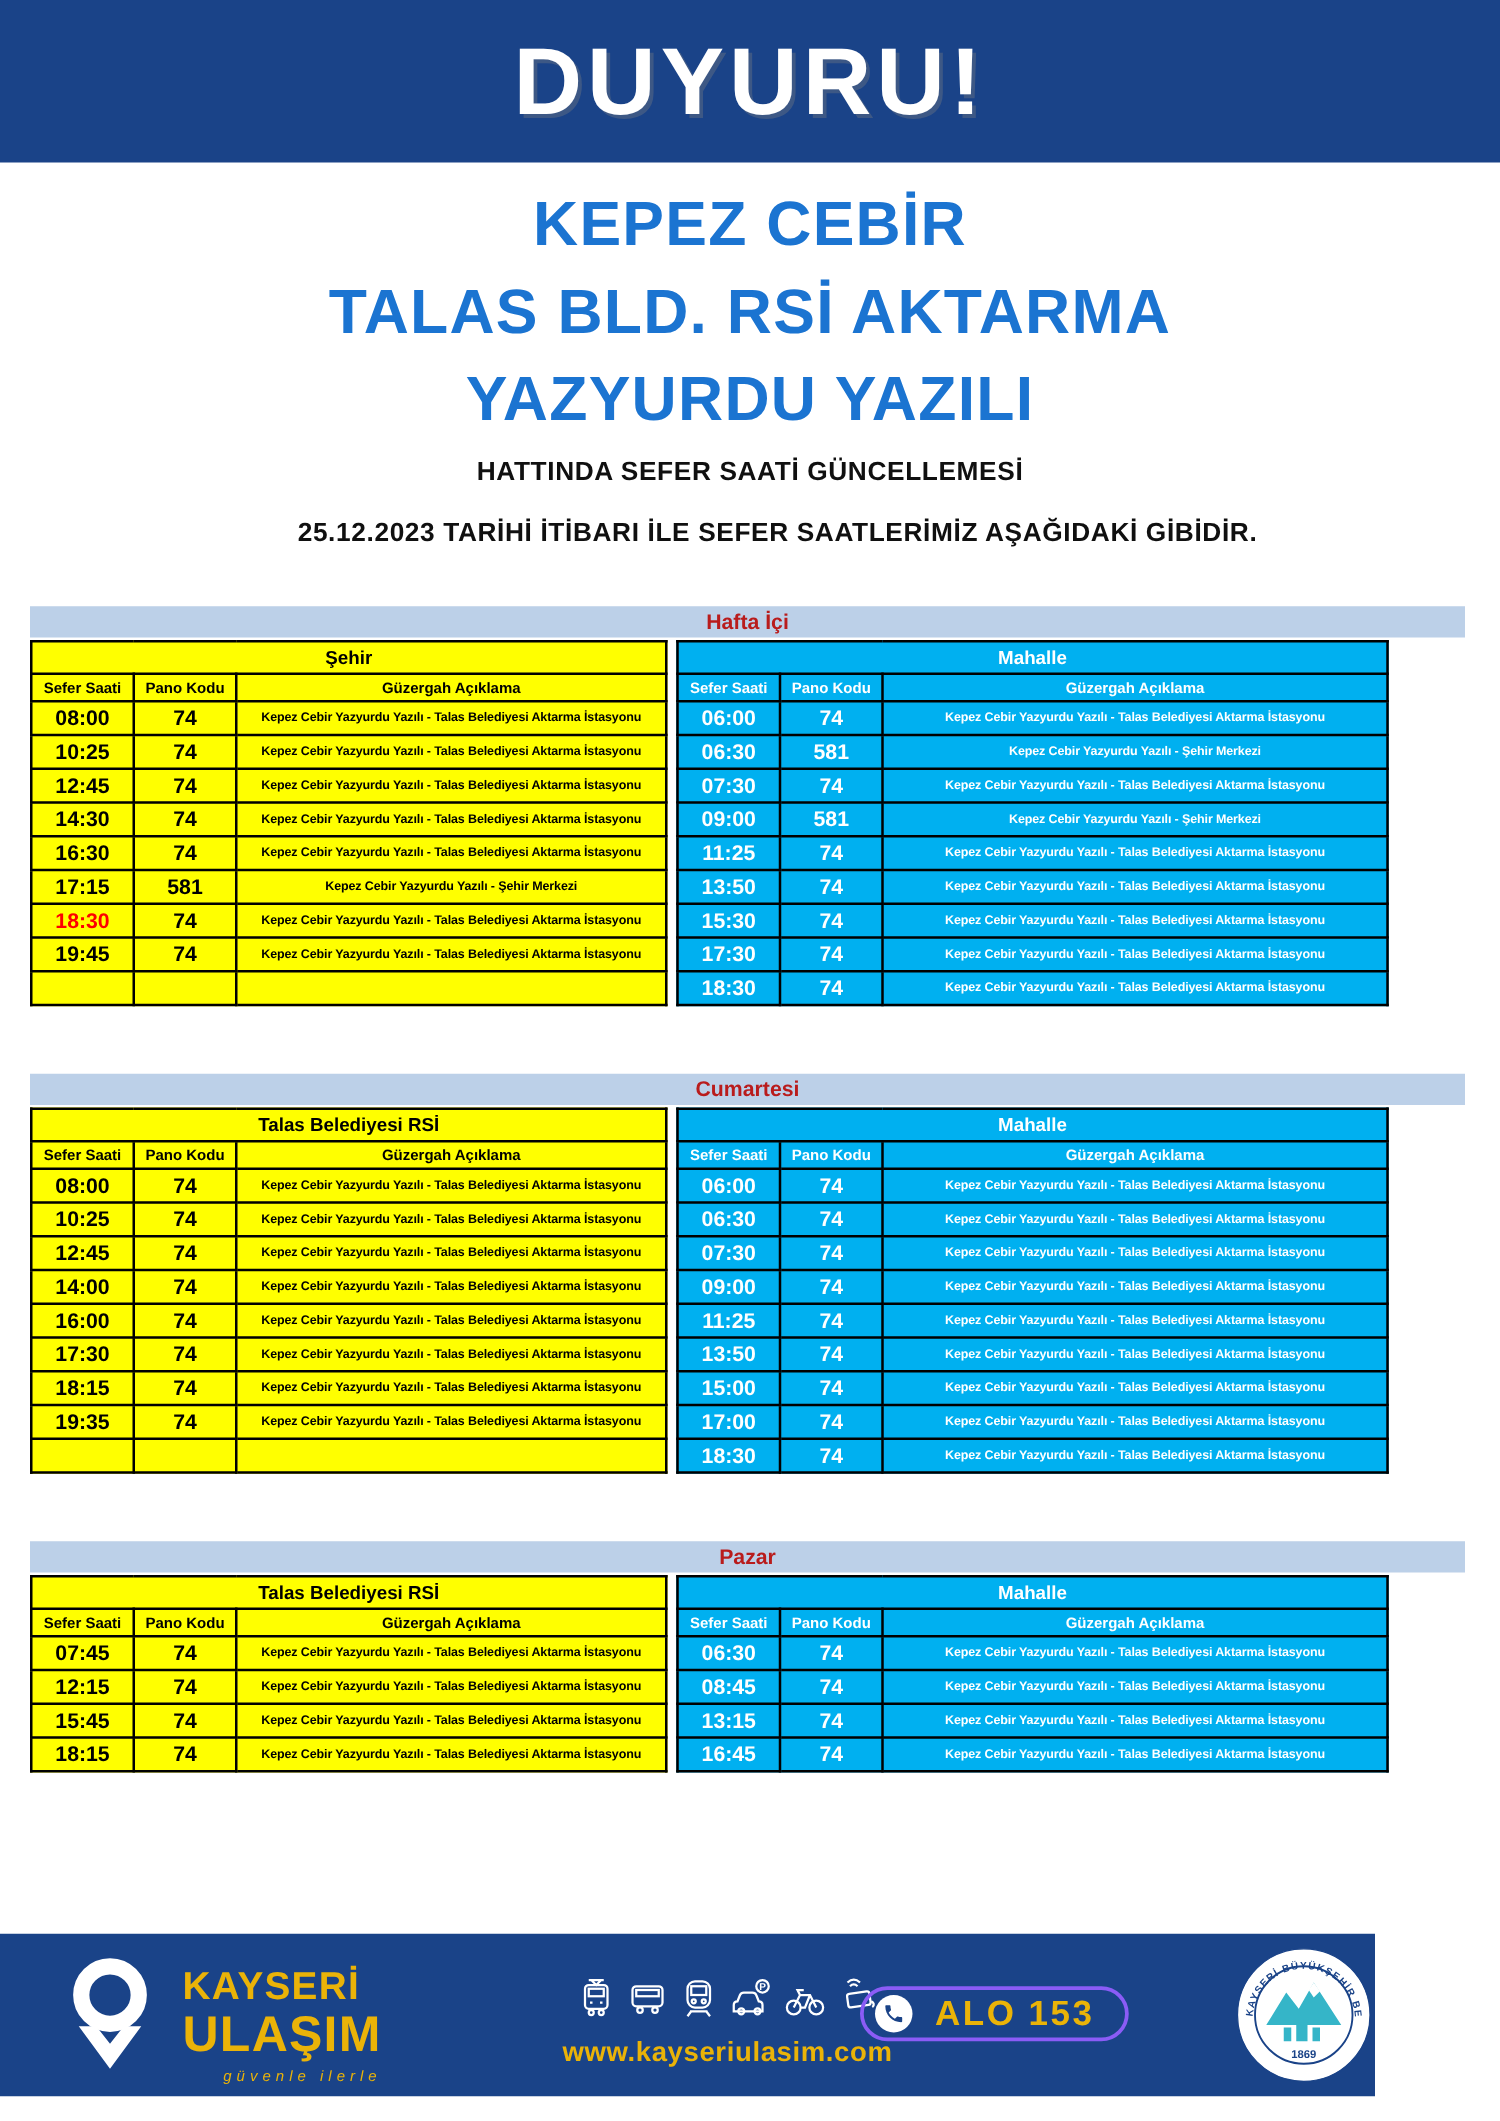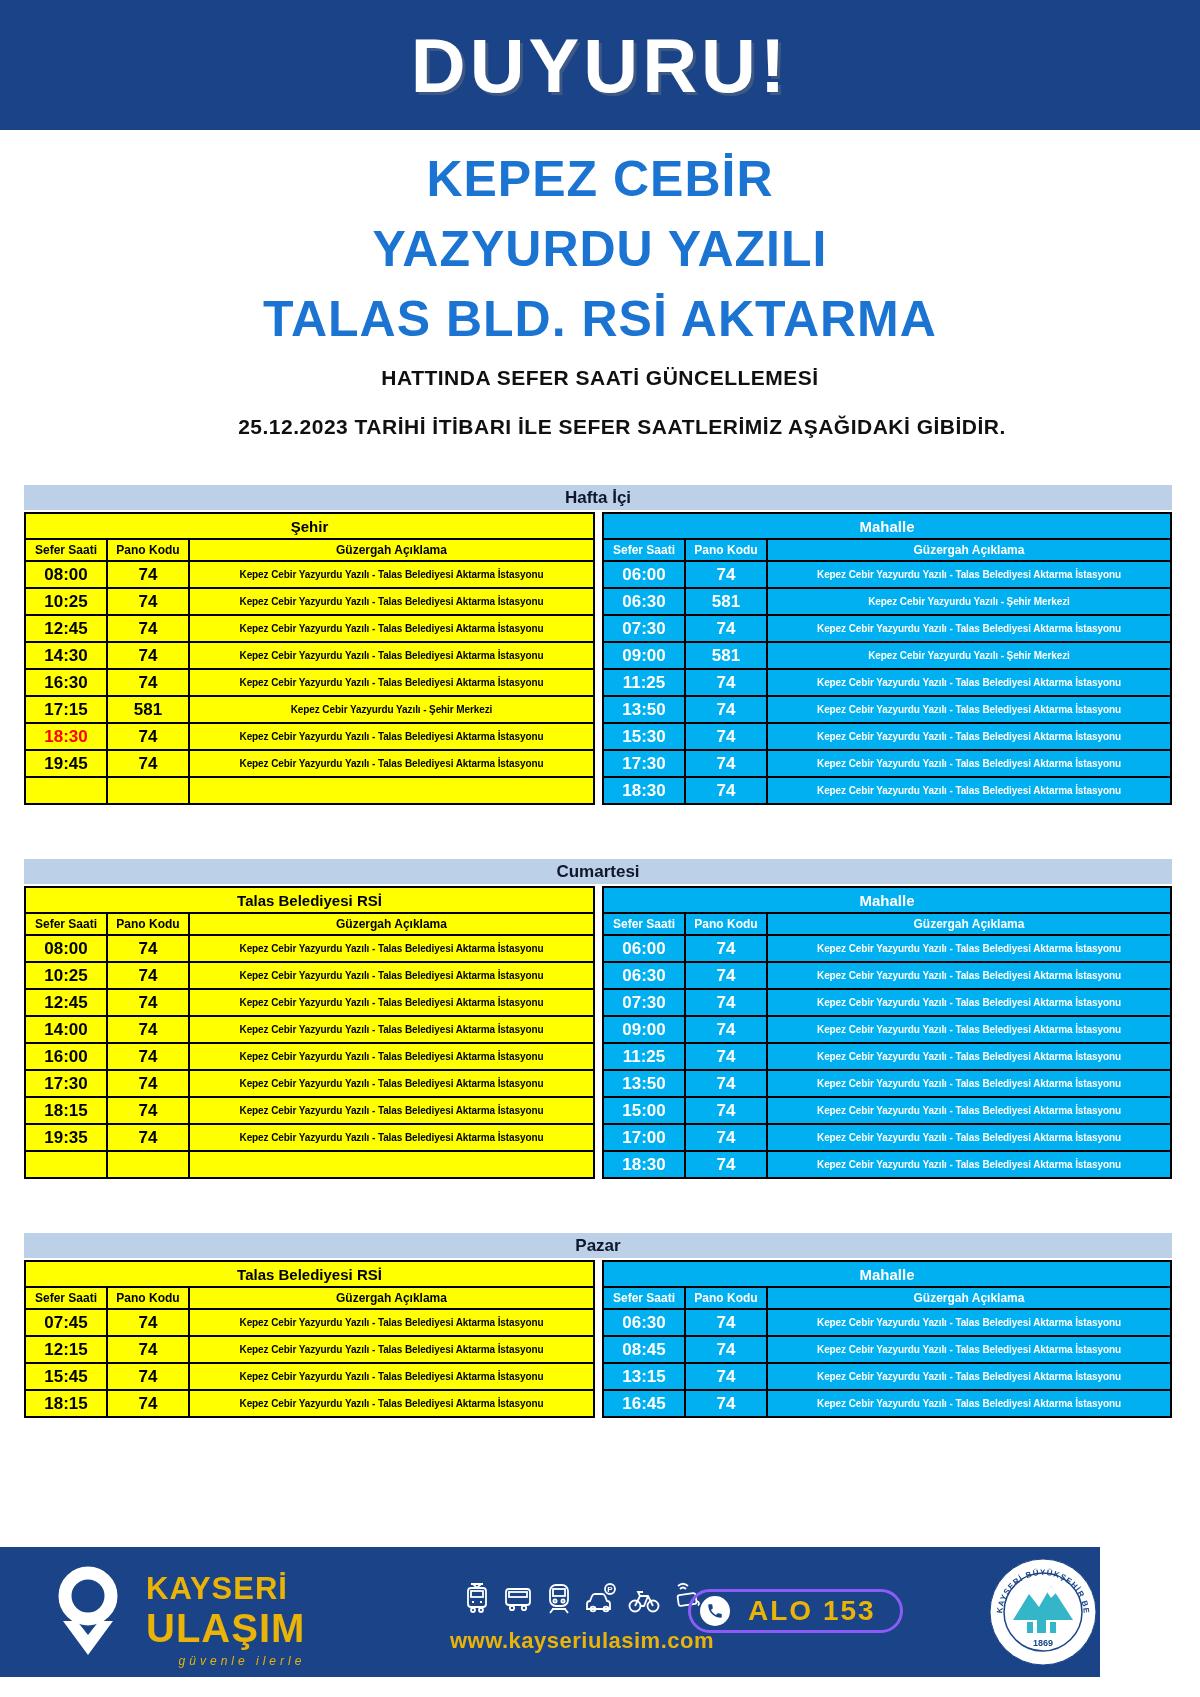--- a/index.html
+++ b/index.html
@@ -14,25 +14,25 @@
   
   .titles{margin-top:14px;text-align:center;color:#1b74d1;font-weight:bold;}
   .title-line{font-size:50px;line-height:70px;letter-spacing:1px;}
   .sub{text-align:center;font-weight:bold;color:#101010;}
   .sub1{margin-top:12px;font-size:21px;letter-spacing:.5px;}
   .sub2{margin-top:25px;font-size:21px;letter-spacing:.5px;padding-left:44px;}
 
   
   .sections{width:1148px;margin:46px 0 0 24px;}
   .section + .section{margin-top:54px;}
-  .day-bar{height:25px;background:#bcd0e8;color:#0f172a;font-weight:bold;font-size:17px;
+  .day-bar{height:25px;background:#bcd0e8;color:#b91c1c;font-weight:bold;font-size:17px;
            text-align:center;line-height:25px;margin-bottom:2px;}
   .pair{display:flex;gap:7px;align-items:flex-start;}
   table.sched{border-collapse:collapse;table-layout:fixed;}
-  table.sched.yellow{width:571px;background:#ffff00;color:#000;}
+  table.sched.yellow{width:510px;background:#ffff00;color:#000;}
   table.sched.cyan{width:570px;background:#00b0f0;color:#fff;}
   .sched th,.sched td{border:2px solid #000;padding:0;overflow:hidden;white-space:nowrap;}
   .sched col.c1{width:82px;}.sched col.c2{width:82px;}
   .sched .tbl-title{height:24px;font-size:15px;font-weight:bold;text-align:center;}
   .sched .col-h th{height:20px;font-size:12px;font-weight:bold;text-align:center;border-radius:11px;}
   .sched td{height:25px;text-align:center;}
   .sched td.time,.sched td.code{font-size:17px;font-weight:bold;}
   .sched td.route{font-size:10px;font-weight:bold;letter-spacing:-.1px;}
   .sched td.time.red{color:#fe0000;}
 
@@ -57,22 +57,22 @@
 <body>
 
 <div class="page">
 
   <div class="banner">
     <span class="banner-title">DUYURU!</span>
   </div>
 
   <div class="titles">
     <div class="title-line">KEPEZ CEBİR</div>
+    <div class="title-line">TALAS BLD. RSİ AKTARMA</div>
     <div class="title-line">YAZYURDU YAZILI</div>
-    <div class="title-line">TALAS BLD. RSİ AKTARMA</div>
   </div>
   <div class="sub sub1">HATTINDA SEFER SAATİ GÜNCELLEMESİ</div>
   <div class="sub sub2">25.12.2023 TARİHİ İTİBARI İLE SEFER SAATLERİMİZ AŞAĞIDAKİ GİBİDİR.</div>
 
   <div class="sections">
       <section class="section">
         <div class="day-bar">Hafta İçi</div>
         <div class="pair">
           <table class="sched yellow">
             <colgroup>

